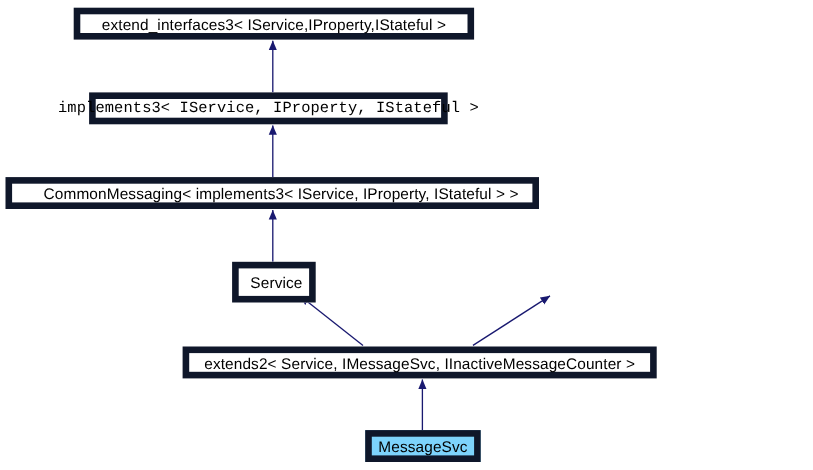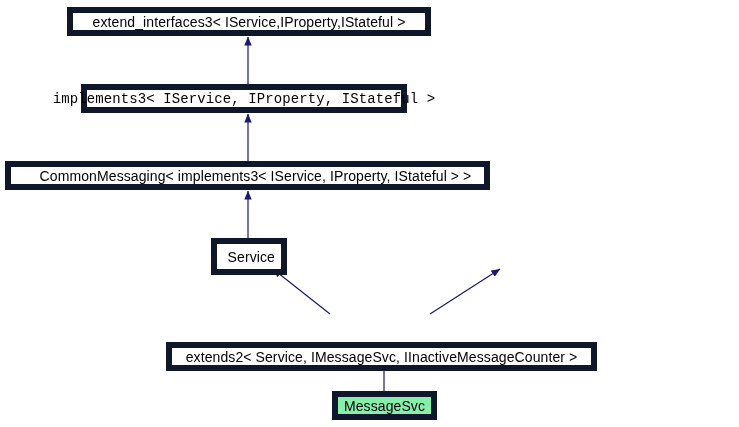--- a/index.html
+++ b/index.html
@@ -23,21 +23,21 @@
     color: #000000;
     font-size: 14px;
     line-height: 1;
     display: flex;
     align-items: center;
     justify-content: center;
     white-space: nowrap;
     letter-spacing: 0.1px;
   }
   .node.highlight {
-    background: #86efac;
+    background: #7dd3fc;
   }
   .node .label {
     display: block;
     padding: 0 6px;
   }
   #edges {
     position: absolute;
     left: 0;
     top: 0;
     width: 739px;
@@ -80,21 +80,21 @@
 
   <div class="node" style="left:5px; top:161px; width:485px; height:29px;padding-left:16px;">
     <span class="label">CommonMessaging&lt; implements3&lt; IService, IProperty, IStateful &gt; &gt;</span>
   </div>
 
   <div class="node" style="left:211px; top:238px; width:76px; height:37px;justify-content:flex-end;">
     <span class="label">Service</span>
   </div>
 
 
-  <div class="node" style="left:166px; top:315px; width:431px; height:29px;margin-top:27px;">
+  <div class="node" style="left:166px; top:315px; width:431px; height:29px;">
     <span class="label">extends2&lt; Service, IMessageSvc, IInactiveMessageCounter &gt;</span>
   </div>
 
   <div class="node highlight" style="left:332px; top:391px; width:105px; height:29px;">
     <span class="label">MessageSvc</span>
   </div>
 
 </div>
 
 </body></html>

